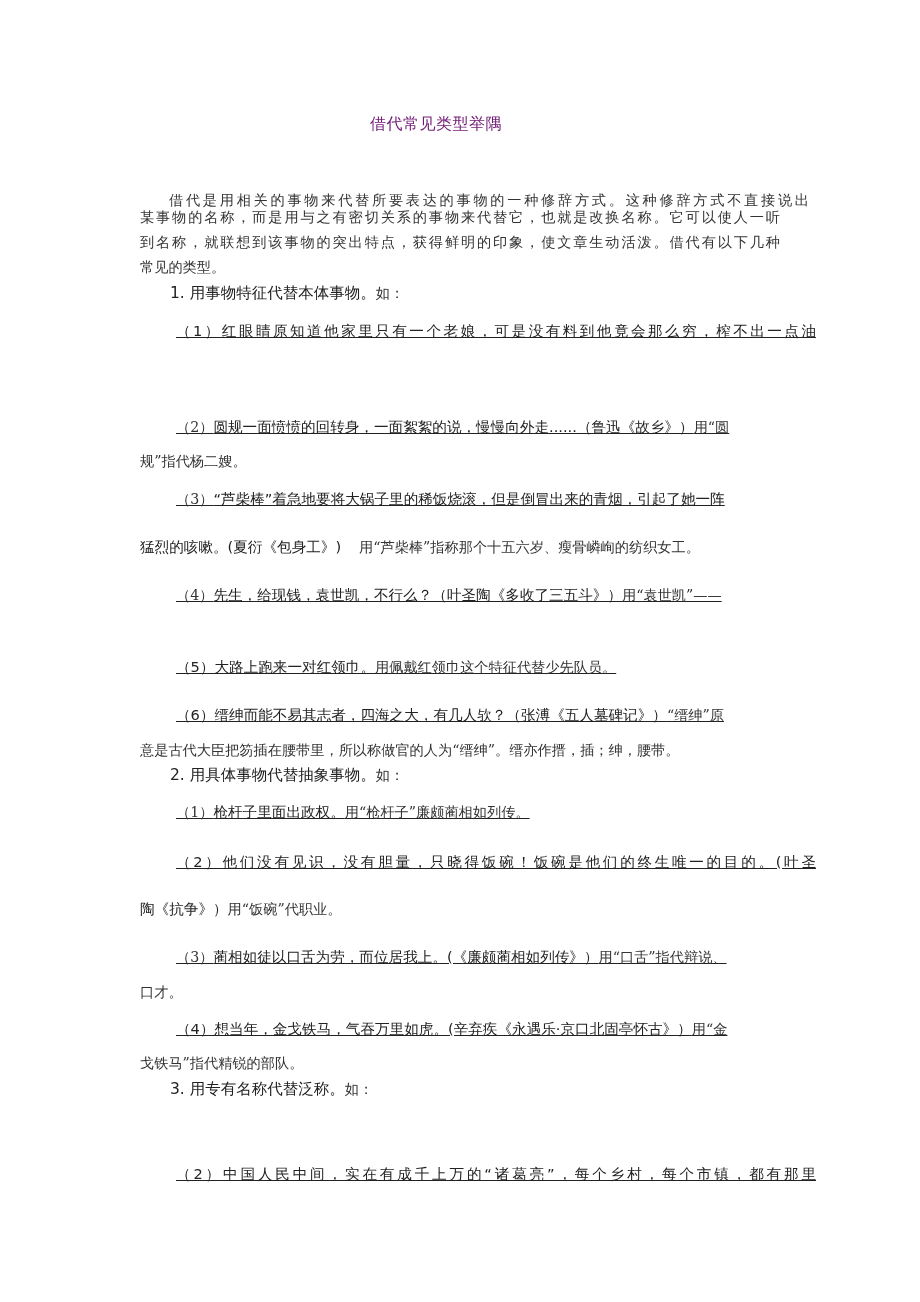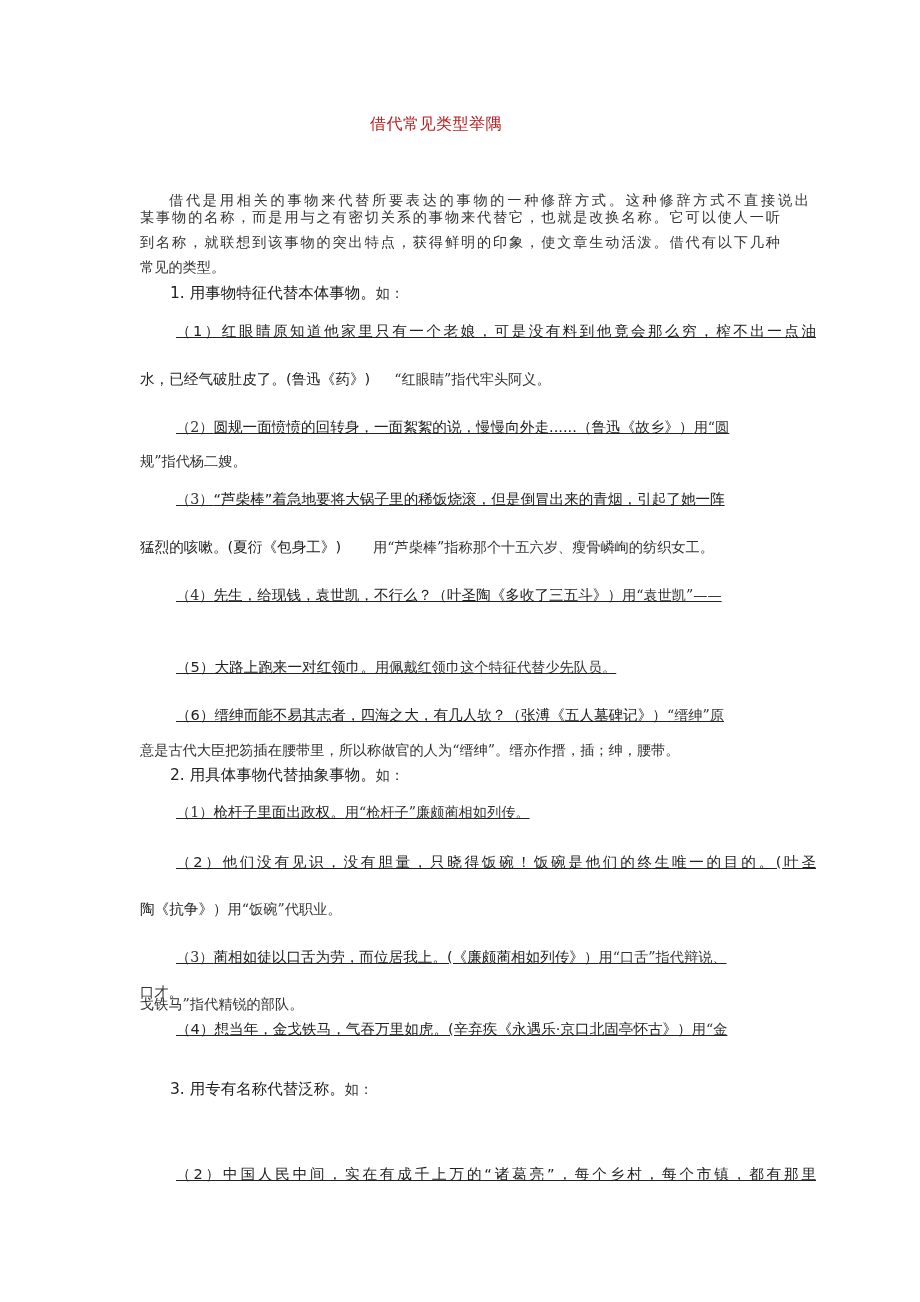--- a/index.html
+++ b/index.html
@@ -1,20 +1,20 @@
 <!DOCTYPE html>
 <html><head>
 <meta charset="utf-8">
 <style>
   html, body { margin:0; padding:0; background:#ffffff; }
   body { width:920px; height:1302px; position:relative; overflow:hidden;
          font-family:"DejaVu Sans", "Liberation Sans", sans-serif; color:#1a1a1a; }
   .page { position:absolute; left:0; top:0; width:920px; height:1302px; }
   .title { position:absolute; top:114px; left:0; width:872px; text-align:center;
-           font-size:16px; color:#b91c1c; letter-spacing:0.5px; }
+           font-size:16px; color:#701a75; letter-spacing:0.5px; }
   .line { position:absolute; left:140px; width:640px; font-size:14.6px; white-space:nowrap;
           line-height:20px; color:#222; }
   .serif { font-family:"DejaVu Serif", "Liberation Serif", serif; color:#333; font-size:14.2px; }
   .ind { padding-left:29px;margin-top:8px; }
   .ind2 { padding-left:36px;text-decoration:underline; }
   .head { font-size:15.5px; color:#222; }
   .just { text-align:justify; text-align-last:justify; }
 </style>
 </head>
 <body>
@@ -25,34 +25,31 @@
   <div class="line serif ind just" style="top:182px">借代是用相关的事物来代替所要表达的事物的一种修辞方式。这种修辞方式不直接说出</div>
   <div class="line serif just" style="top:207px">某事物的名称，而是用与之有密切关系的事物来代替它，也就是改换名称。它可以使人一听</div>
   <div class="line serif just" style="top:232px">到名称，就联想到该事物的突出特点，获得鲜明的印象，使文章生动活泼。借代有以下几种</div>
   <div class="line serif" style="top:257px">常见的类型。</div>
 
   <div class="line head" style="top:283px; padding-left:30px">
     <span>1. 用事物特征代替本体事物。</span><span class="serif">如：</span>
   </div>
 
   <div class="line ind2 just" style="top:321px">（1）红眼睛原知道他家里只有一个老娘，可是没有料到他竟会那么穷，榨不出一点油</div>
-  <div class="line" style="top:369px">
-    <span>水，已经气破肚皮了。(鲁迅《药》)</span><span class="serif" style="padding-left:24px">“红眼睛”指代牢头阿义。</span>
-  </div>
 
   <div class="line ind2" style="top:417px">
     <span class="serif">（2）</span><span>圆规一面愤愤的回转身，一面絮絮的说，慢慢向外走......（鲁迅《故乡》）</span><span class="serif">用“圆</span>
   </div>
   <div class="line serif" style="top:451px">规”指代杨二嫂。</div>
 
   <div class="line ind2" style="top:489px">
     <span class="serif">（3）</span><span>“芦柴棒”着急地要将大锅子里的稀饭烧滚，但是倒冒出来的青烟，引起了她一阵</span>
   </div>
   <div class="line" style="top:537px">
-    <span>猛烈的咳嗽。(夏衍《包身工》)</span><span class="serif" style="padding-left:32px">用“芦柴棒”指称那个十五六岁、瘦骨嶙峋的纺织女工。</span>
+    <span>猛烈的咳嗽。(夏衍《包身工》)</span><span class="serif" style="padding-left:18px">用“芦柴棒”指称那个十五六岁、瘦骨嶙峋的纺织女工。</span>
   </div>
 
   <div class="line ind2" style="top:585px">
     <span class="serif">（4）</span><span>先生，给现钱，袁世凯，不行么？（叶圣陶《多收了三五斗》）</span><span class="serif">用“袁世凯”——</span>
   </div>
 
   <div class="line ind2" style="top:657px">
     <span>（5）大路上跑来一对红领巾。</span><span class="serif">用佩戴红领巾这个特征代替少先队员。</span>
   </div>
 
@@ -75,21 +72,21 @@
   </div>
 
   <div class="line ind2" style="top:947px">
     <span class="serif">（3）</span><span>蔺相如徒以口舌为劳，而位居我上。(《廉颇蔺相如列传》）</span><span class="serif">用“口舌”指代辩说、</span>
   </div>
   <div class="line serif" style="top:982px">口才。</div>
 
   <div class="line ind2" style="top:1019px">
     <span>（4）想当年，金戈铁马，气吞万里如虎。(辛弃疾《永遇乐·京口北固亭怀古》）</span><span class="serif">用“金</span>
   </div>
-  <div class="line serif" style="top:994px">戈铁马”指代精锐的部队。</div>
+  <div class="line serif" style="top:1053px">戈铁马”指代精锐的部队。</div>
 
   <div class="line head" style="top:1079px; padding-left:30px">
     <span>3. 用专有名称代替泛称。</span><span class="serif">如：</span>
   </div>
 
 
   <div class="line ind2 just" style="top:1164px">（2）中国人民中间，实在有成千上万的“诸葛亮”，每个乡村，每个市镇，都有那里</div>
 </div>
 
 </body></html>

